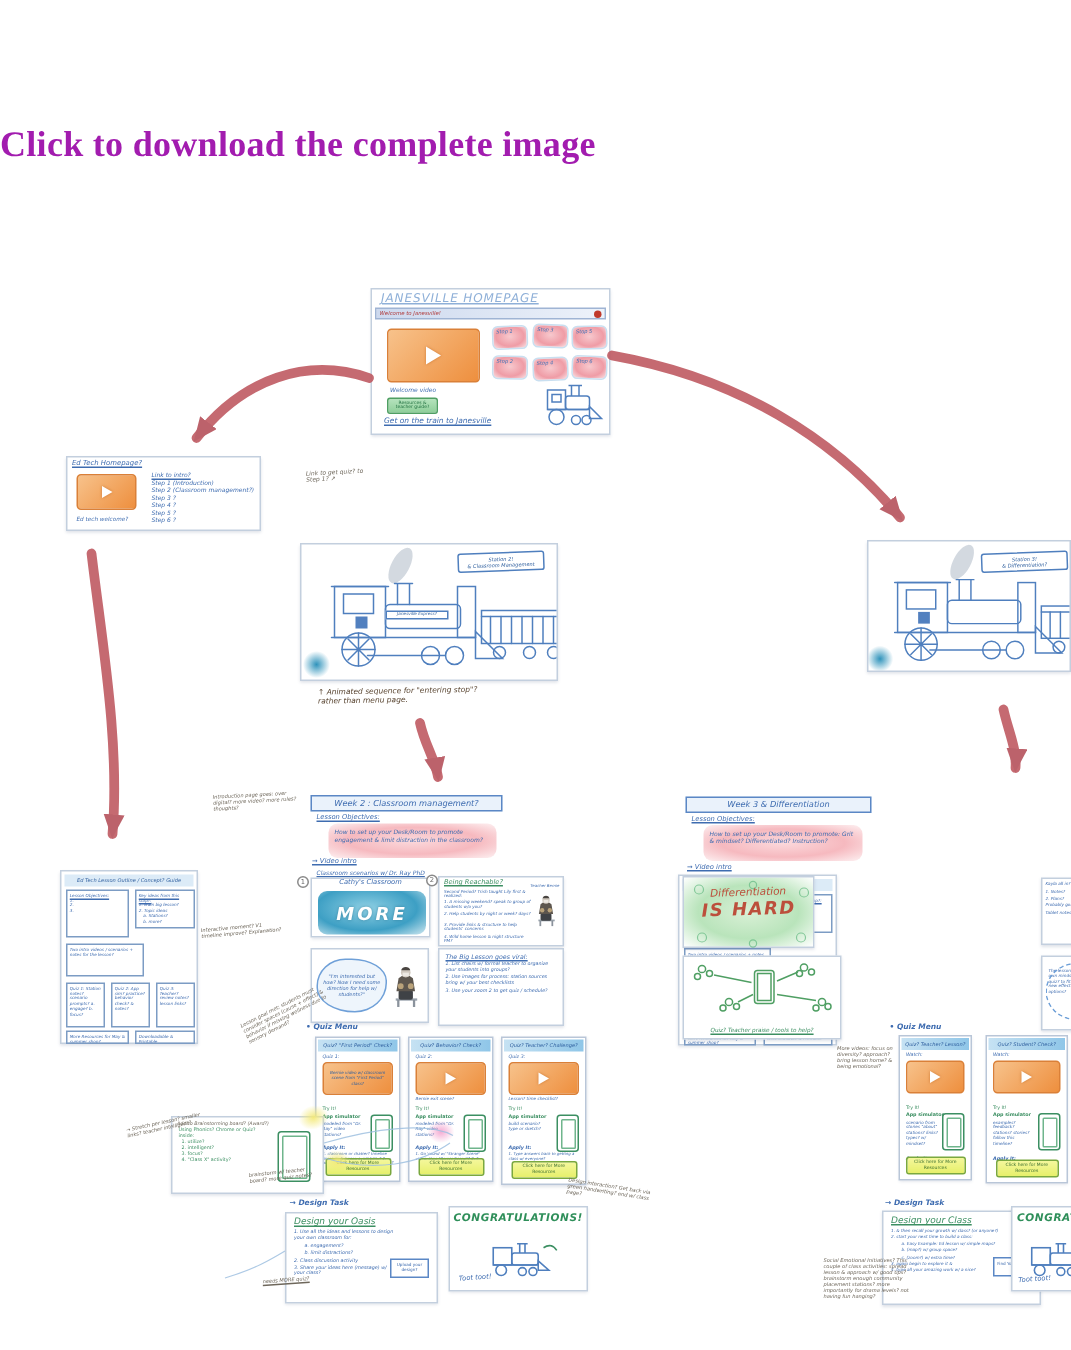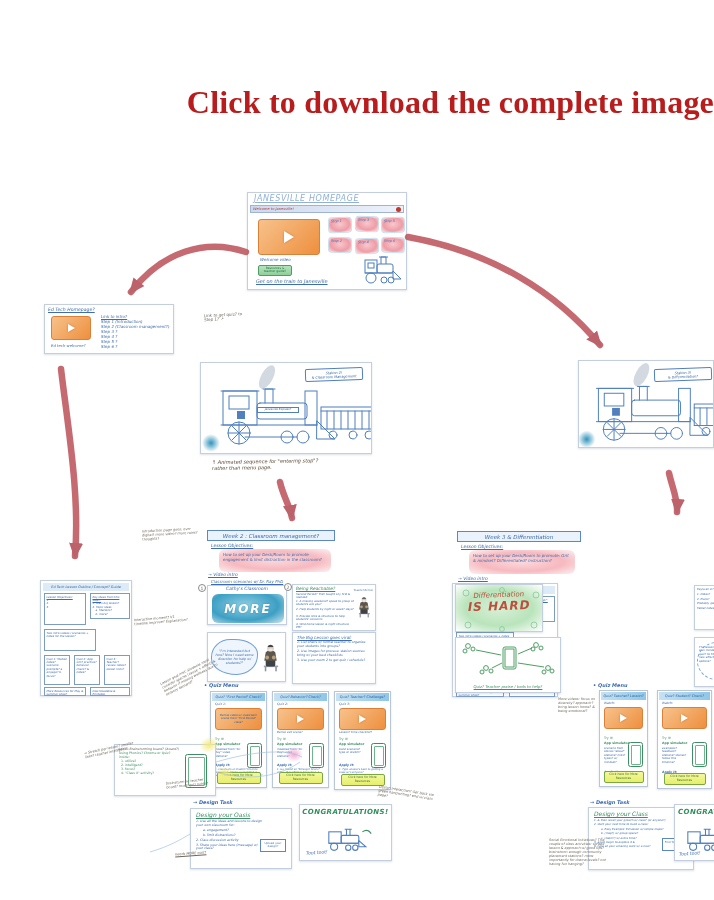--- a/index.html
+++ b/index.html
@@ -1,21 +1,21 @@
 <!DOCTYPE html>
 <html><head>
 <meta charset="utf-8">
 <style>
   *{margin:0;padding:0;box-sizing:border-box}
   html,body{width:714px;height:900px;background:#fff;overflow:hidden}
   body{font-family:"DejaVu Sans",sans-serif;position:relative}
   #board{position:absolute;left:0;top:0;width:714px;height:900px}
   .abs{position:absolute}
-  h1#title{position:absolute;top:84px;left:0;width:100%;text-align:right;
-    font-family:"Liberation Serif",serif;font-weight:700;font-size:32px;color:#b91c1c;letter-spacing:.2px}
+  h1#title{position:absolute;top:84px;left:0;width:100%;text-align:left;
+    font-family:"Liberation Serif",serif;font-weight:700;font-size:24px;color:#a21caf;letter-spacing:.2px}
   
   .card{position:absolute;background:#fff;border:1px solid #c3cfde;box-shadow:0 1px 2px rgba(70,90,130,.18)}
   .hand{font-style:italic;color:#3e6cb0}
   .green{color:#3c8f62}
   .pencil{font-style:italic;color:#6e675b}
   .underl{text-decoration:underline}
   .bold{font-weight:bold}
   .f28{font-size:2.8px;line-height:3.4px}
   .f3{font-size:3.2px;line-height:3.9px}
   .f4{font-size:4px;line-height:5px}

